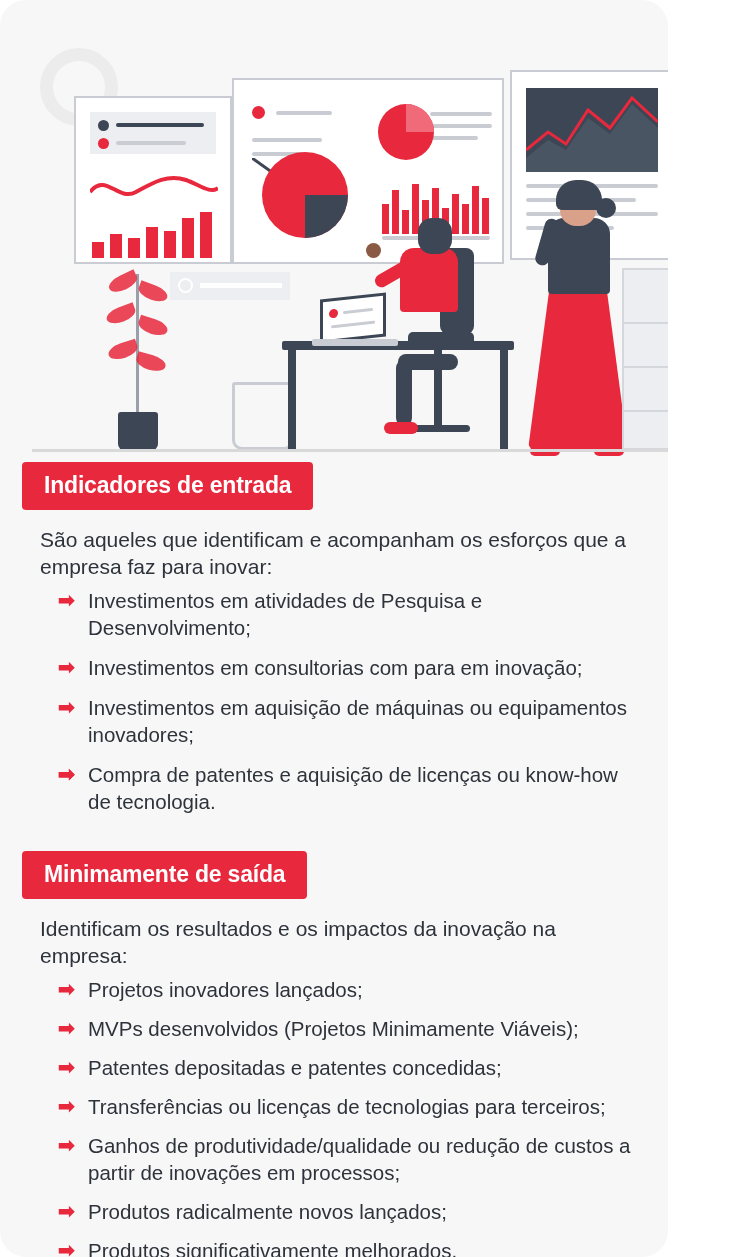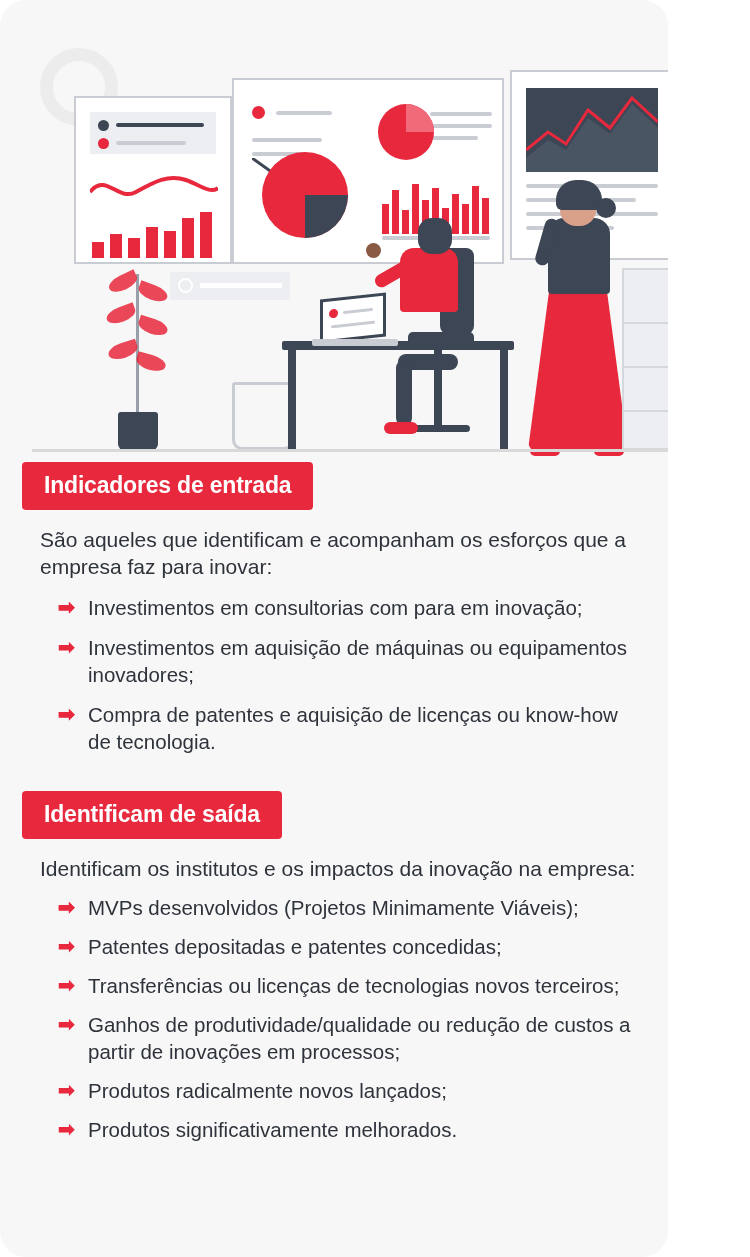--- a/index.html
+++ b/index.html
@@ -411,20 +411,21 @@
   <div class="content">
 
     <div>
       <div class="section-title-wrap">
         <span class="section-title">Indicadores de entrada</span>
       </div>
       <p class="intro">São aqueles que identificam e acompanham os esforços que a empresa faz para inovar:</p>
       <ul class="bullets">
         <li>
           <span class="arrow-icon">➡</span>
+          <span>Investimentos em atividades de Pesquisa e Desenvolvimento;</span>
         </li>
         <li>
           <span class="arrow-icon">➡</span>
           <span>Investimentos em consultorias com para em inovação;</span>
         </li>
         <li>
           <span class="arrow-icon">➡</span>
           <span>Investimentos em aquisição de máquinas ou equipamentos inovadores;</span>
         </li>
         <li>
@@ -432,38 +433,39 @@
         </li>
         <li>
           <span class="arrow-icon">➡</span>
           <span>Compra de patentes e aquisição de licenças ou know-how de tecnologia.</span>
         </li>
       </ul>
     </div>
 
     <div class="block-out">
       <div class="section-title-wrap">
-        <span class="section-title">Identificam de saída</span>
+        <span class="section-title">Minimamente de saída</span>
       </div>
-      <p class="intro">Identificam os institutos e os impactos da inovação na empresa:</p>
+      <p class="intro">Identificam os resultados e os impactos da inovação na empresa:</p>
       <ul class="bullets">
         <li>
           <span class="arrow-icon">➡</span>
+          <span>Projetos inovadores lançados;</span>
         </li>
         <li>
           <span class="arrow-icon">➡</span>
           <span>MVPs desenvolvidos (Projetos Minimamente Viáveis);</span>
         </li>
         <li>
           <span class="arrow-icon">➡</span>
           <span>Patentes depositadas e patentes concedidas;</span>
         </li>
         <li>
           <span class="arrow-icon">➡</span>
-          <span>Transferências ou licenças de tecnologias novos terceiros;</span>
+          <span>Transferências ou licenças de tecnologias para terceiros;</span>
         </li>
         <li>
           <span class="arrow-icon">➡</span>
           <span>Ganhos de produtividade/qualidade ou redução de custos a partir de inovações em processos;</span>
         </li>
         <li>
           <span class="arrow-icon">➡</span>
           <span>Produtos radicalmente novos lançados;</span>
         </li>
         <li>

